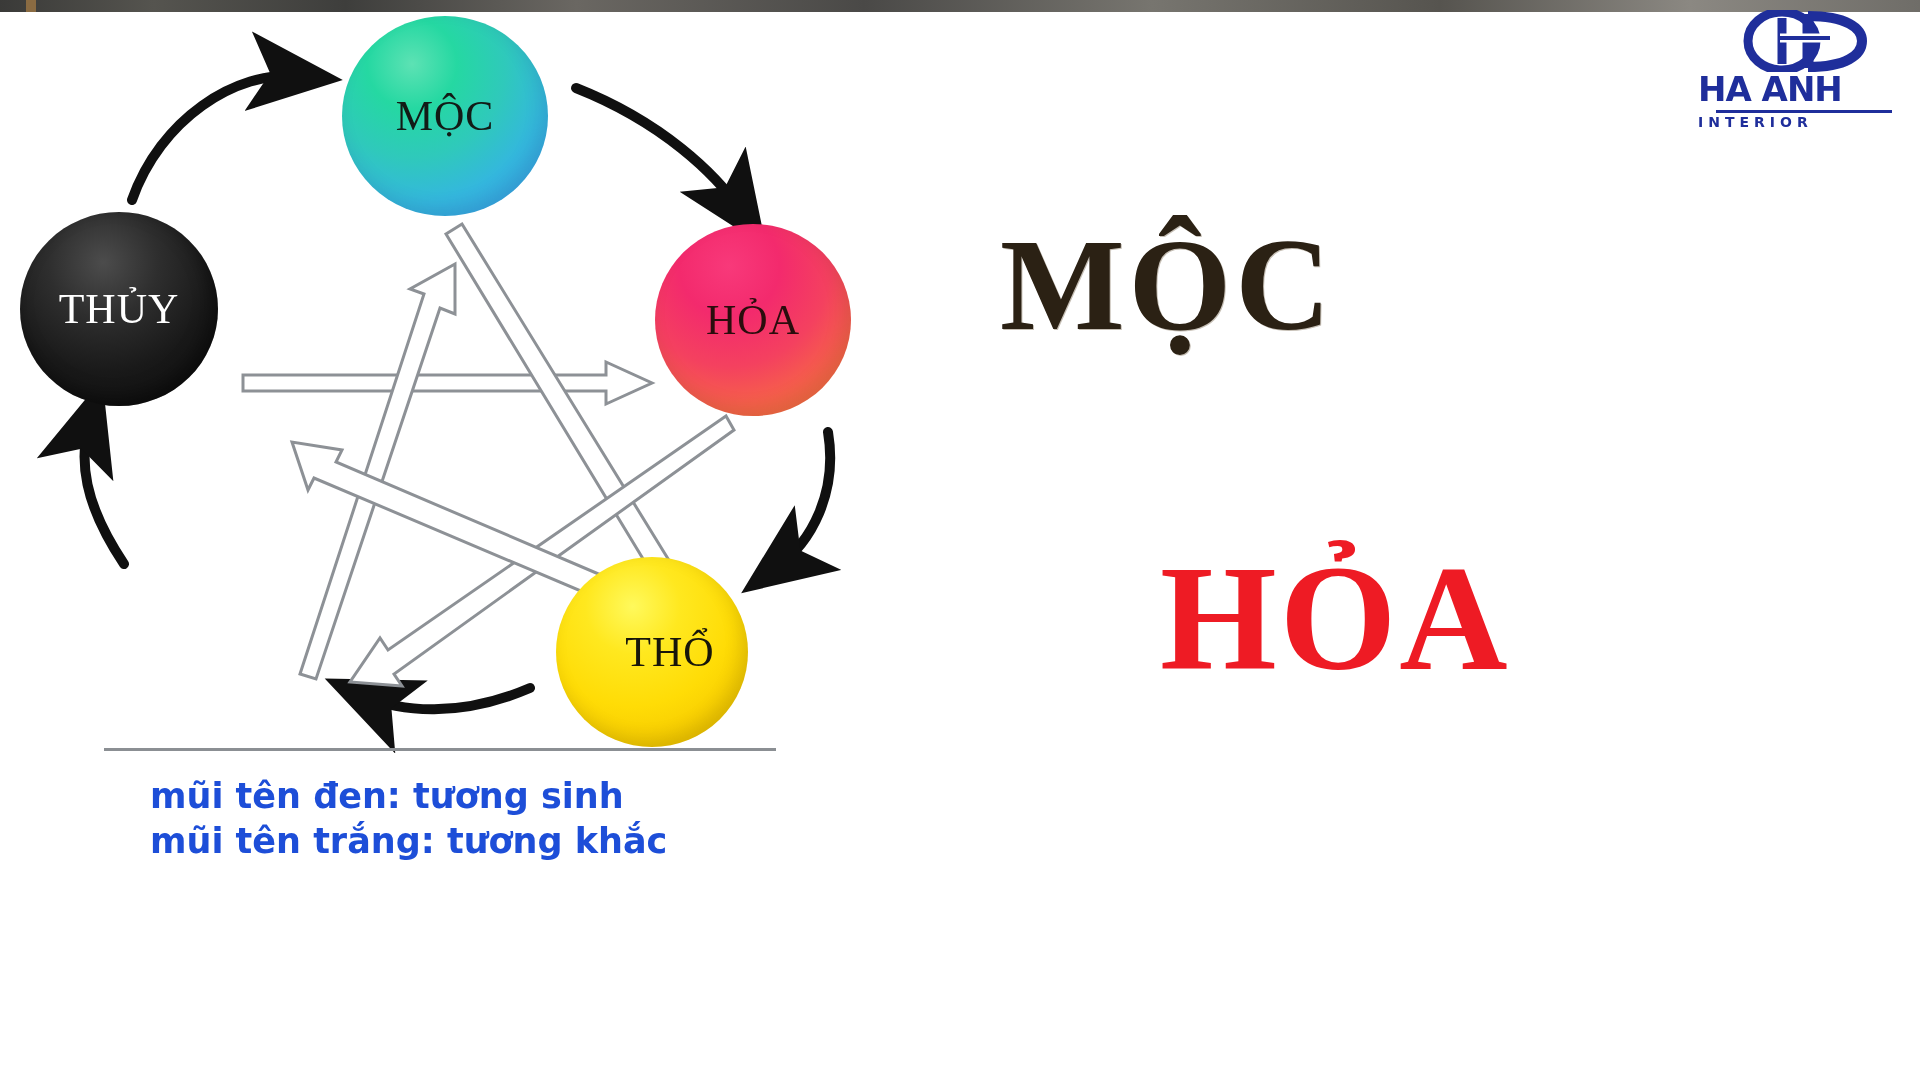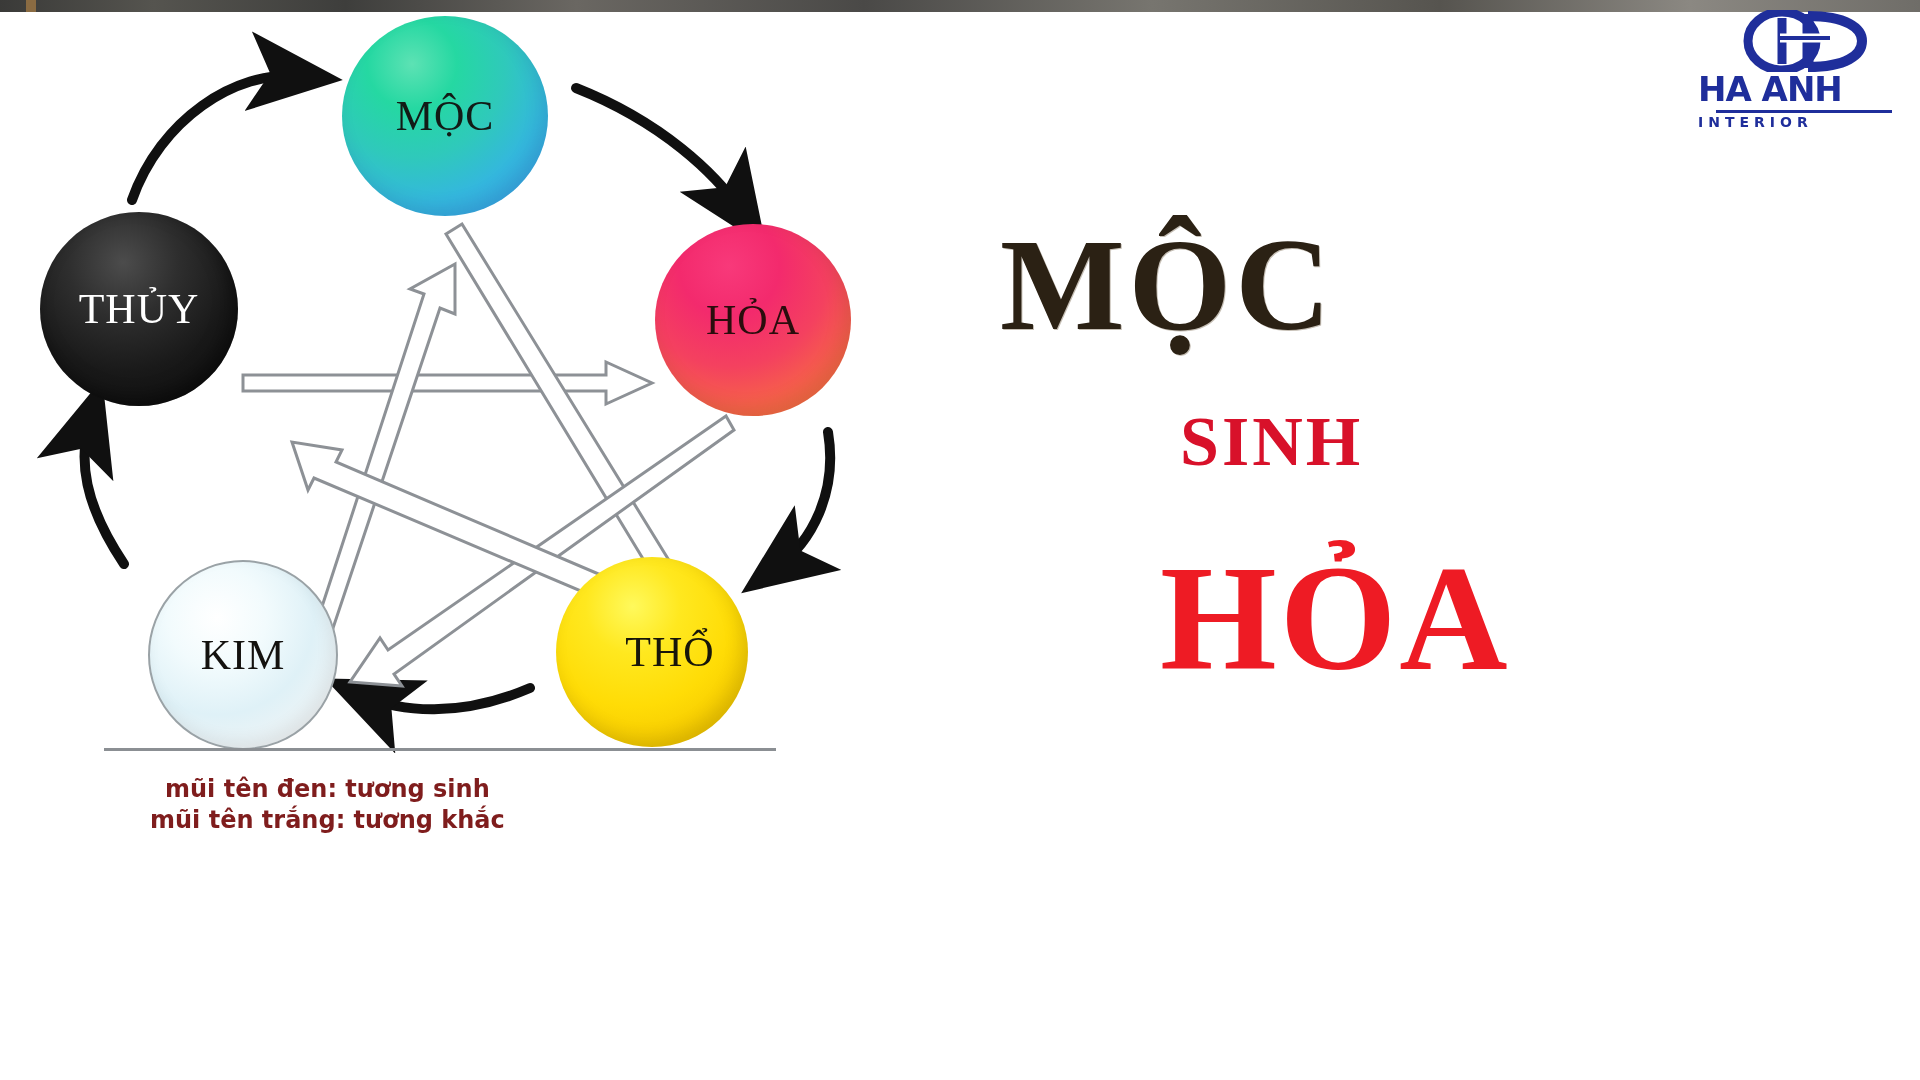--- a/index.html
+++ b/index.html
@@ -73,43 +73,42 @@
   #node-kim {
     left: 148px; top: 548px; width: 190px; height: 190px;
     background: radial-gradient(circle at 36% 30%, #ffffff 0%, #f2fbfd 28%, #dff1f7 55%, #eef4f6 78%, #f7f9fa 100%);
     border: 2px solid #9aa2a6;
     box-sizing: border-box;
     box-shadow: inset -5px -7px 16px rgba(0,0,0,0.07);
   }
   #node-kim .node-label { color: #14120f; }
 
   #node-thuy {
-    left: 40px; top: 200px; width: 198px; height: 194px;
+    left: 20px; top: 200px; width: 198px; height: 194px;
     background: radial-gradient(circle at 42% 26%, #4c4c4c 0%, #2e2e2e 30%, #191919 60%, #0a0a0a 100%);
     box-shadow: inset -6px -8px 18px rgba(0,0,0,0.4);
   }
   #node-thuy .node-label { color: #ffffff; }
 
   
   #caption-rule {
     position: absolute;
     left: 104px; top: 736px;
     width: 672px; height: 3px;
     background: #8b8f93;
   }
   #caption {
     position: absolute;
     left: 150px; top: 762px;
     font-family: "DejaVu Sans", sans-serif;
     font-weight: bold;
-    font-size: 24px;
+    font-size: 35px;
     line-height: 1.28;
-    color: #7f1d1d;
+    color: #1d4ed8;
     white-space: nowrap;
-    text-align: center;
   }
   .caption-line { display: block; }
 
   
   #word-panel {
     position: absolute;
     left: 960px; top: 12px;
     width: 960px; height: 1068px;
   }
   .word {
@@ -220,39 +219,35 @@
     </div>
 
     <div class="node" id="node-hoa">
       <span class="node-label">HỎA</span>
     </div>
 
     <div class="node" id="node-tho">
       <span class="node-label">THỔ</span>
     </div>
 
-    <div class="node" id="node-kim">
-      <span class="node-label">KIM</span>
-    </div>
 
     <div class="node" id="node-thuy">
       <span class="node-label">THỦY</span>
     </div>
 
     <div id="caption-rule"></div>
 
     <div id="caption">
       <span class="caption-line">mũi tên đen: tương sinh</span>
       <span class="caption-line">mũi tên trắng: tương khắc</span>
     </div>
   </div>
 
   <div id="word-panel">
     <div class="word" id="word-moc">MỘC</div>
-    <div class="word" id="word-sinh">SINH</div>
     <div class="word" id="word-hoa">HỎA</div>
   </div>
 
   <div id="logo">
     <svg id="logo-mark" viewBox="0 0 128 62">
       <ellipse cx="40" cy="31" rx="34" ry="29" fill="none" stroke="#1f2e9b" stroke-width="9"></ellipse>
       <path d="M66 4 L66 58" stroke="#1f2e9b" stroke-width="11" fill="none"></path>
       <path d="M66 6 C 104 6, 120 18, 120 31 C 120 45, 104 57, 66 57" fill="none" stroke="#1f2e9b" stroke-width="10"></path>
       <path d="M40 8 L40 54" stroke="#1f2e9b" stroke-width="9" fill="none"></path>
       <path d="M38 28 L88 28" stroke="#ffffff" stroke-width="9" fill="none"></path>

